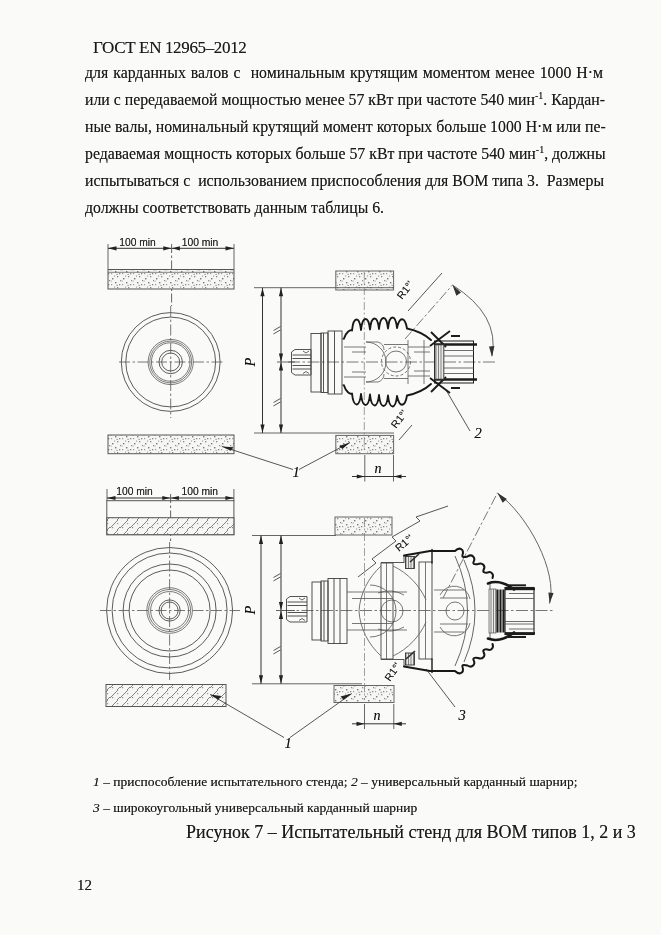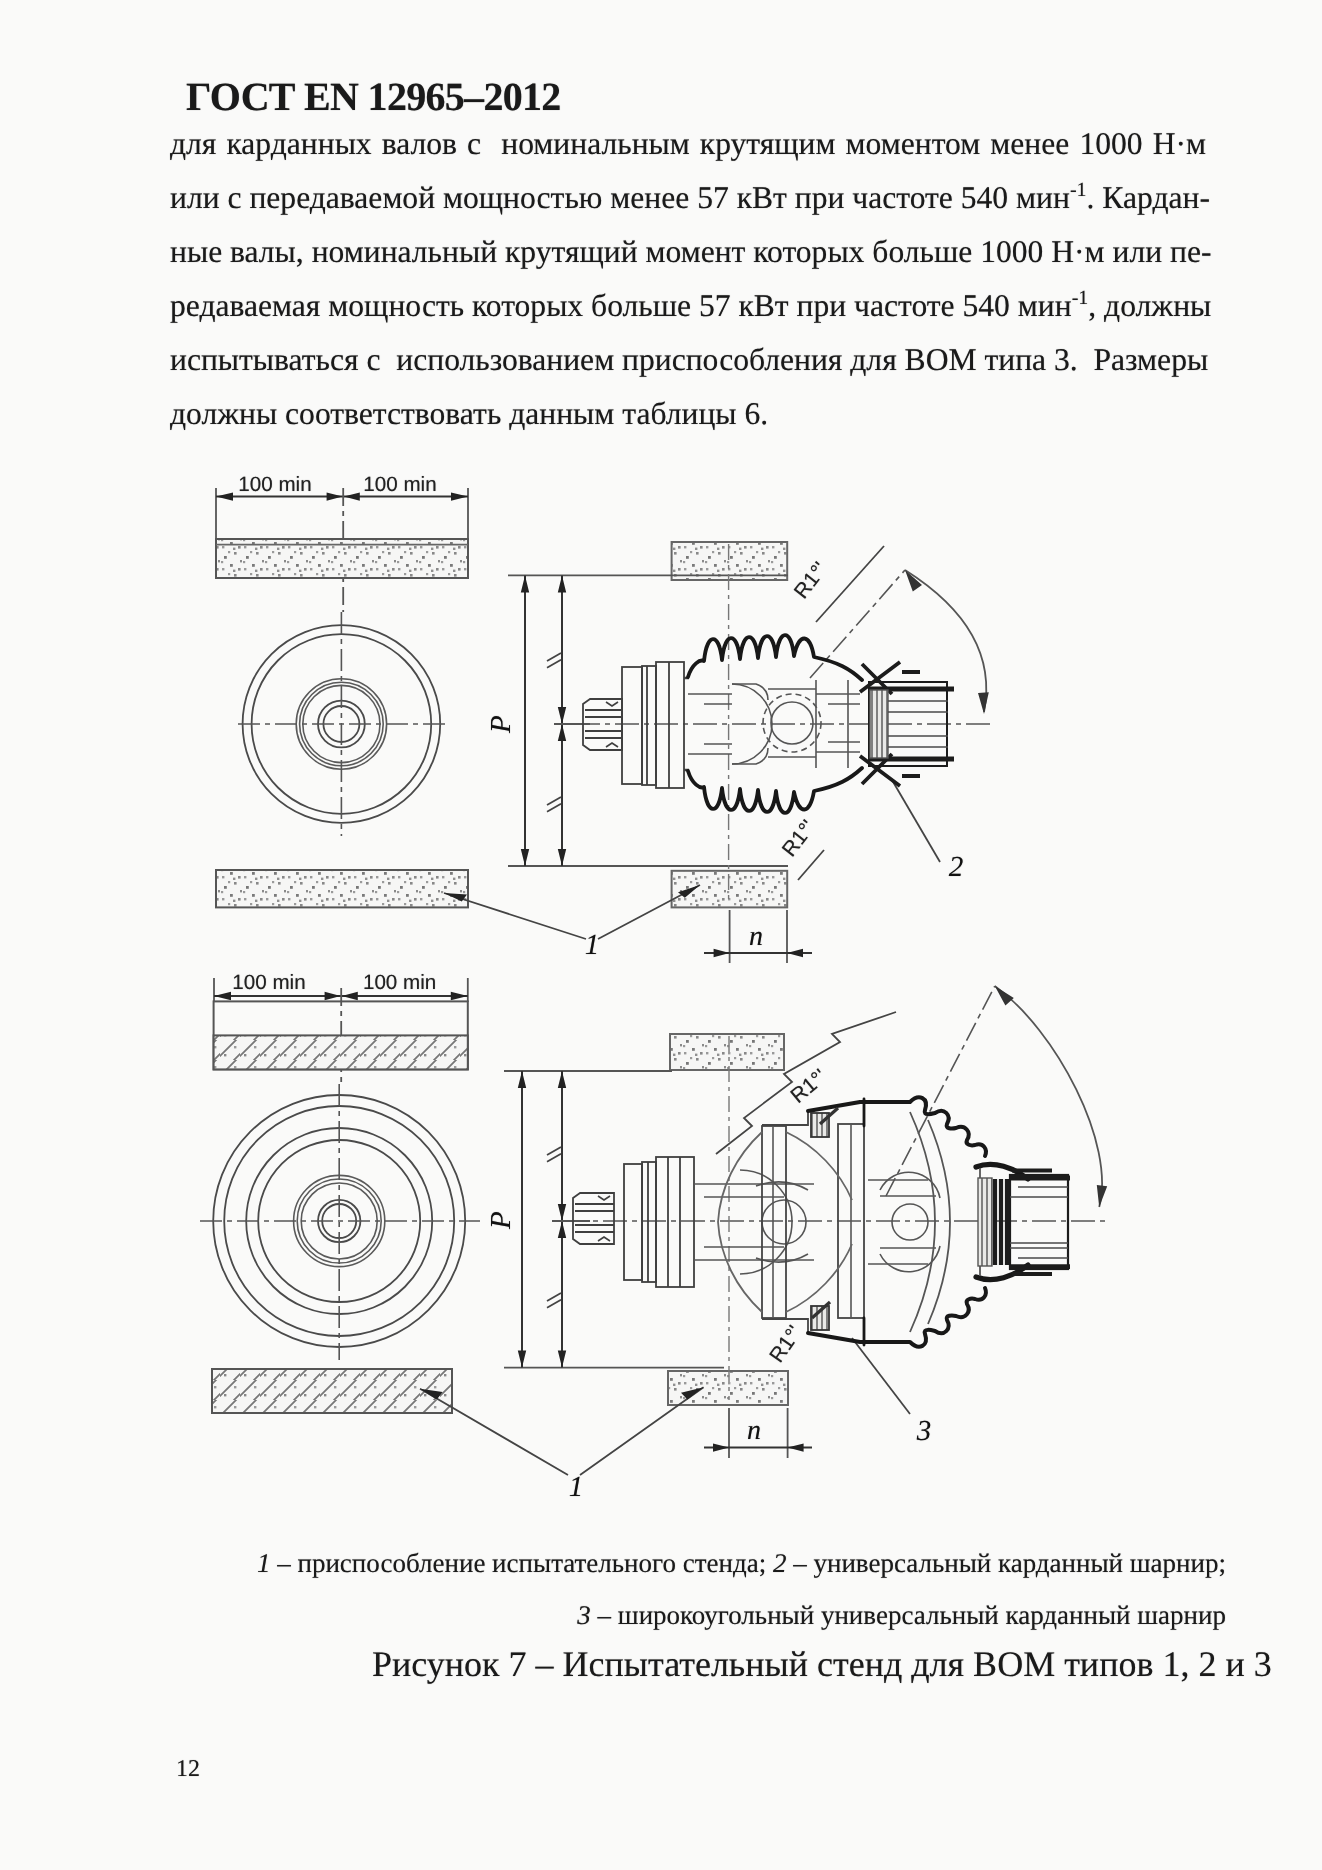--- a/index.html
+++ b/index.html
@@ -1,29 +1,29 @@
 <!DOCTYPE html>
 <html><head>
 <meta charset="utf-8">
 <style>
   html,body{margin:0;padding:0;}
   body{width:661px;height:935px;background:#fafaf9;position:relative;
        font-family:"Liberation Serif",serif;color:#1a1a1a;overflow:hidden;
        text-shadow:0 0 0.45px rgba(20,20,20,0.55);}
-  .hdr{position:absolute;left:93px;top:37.5px;font-weight:bold;font-size:20px;
+  .hdr{position:absolute;left:93px;top:37.5px;font-weight:normal;font-size:17px;
        letter-spacing:-0.35px;}
   .para{position:absolute;left:85px;top:59px;width:518px;font-size:15.8px;}
   .para .ln{height:27px;line-height:27px;text-align:justify;text-align-last:justify;
        white-space:nowrap;}
   .para .last{text-align-last:left;}
   sup{font-size:10px;vertical-align:6px;line-height:0;}
   .cap{position:absolute;left:93px;top:769px;width:520px;font-size:13.5px;}
-  .cap .ln{height:26px;line-height:26px;white-space:nowrap;text-align:right;}
+  .cap .ln{height:26px;line-height:26px;white-space:nowrap;}
   .figcap{position:absolute;left:186px;top:819px;font-size:18px;line-height:26px;}
-  .pagenum{position:absolute;left:88px;top:876.5px;font-size:12px;}
+  .pagenum{position:absolute;left:77px;top:876.5px;font-size:15px;}
   em{font-style:italic;}
   svg{position:absolute;left:0;top:0;filter:blur(0.28px);}
 </style>
 </head>
 <body>
 <div class="hdr">ГОСТ EN 12965–2012</div>
 <div class="para">
   <div class="ln">для карданных валов с&nbsp; номинальным крутящим моментом менее 1000 Н·м</div>
   <div class="ln">или с передаваемой мощностью менее 57 кВт при частоте 540 мин<sup>-1</sup>. Кардан-</div>
   <div class="ln">ные валы, номинальный крутящий момент которых больше 1000 Н·м или пе-</div>

